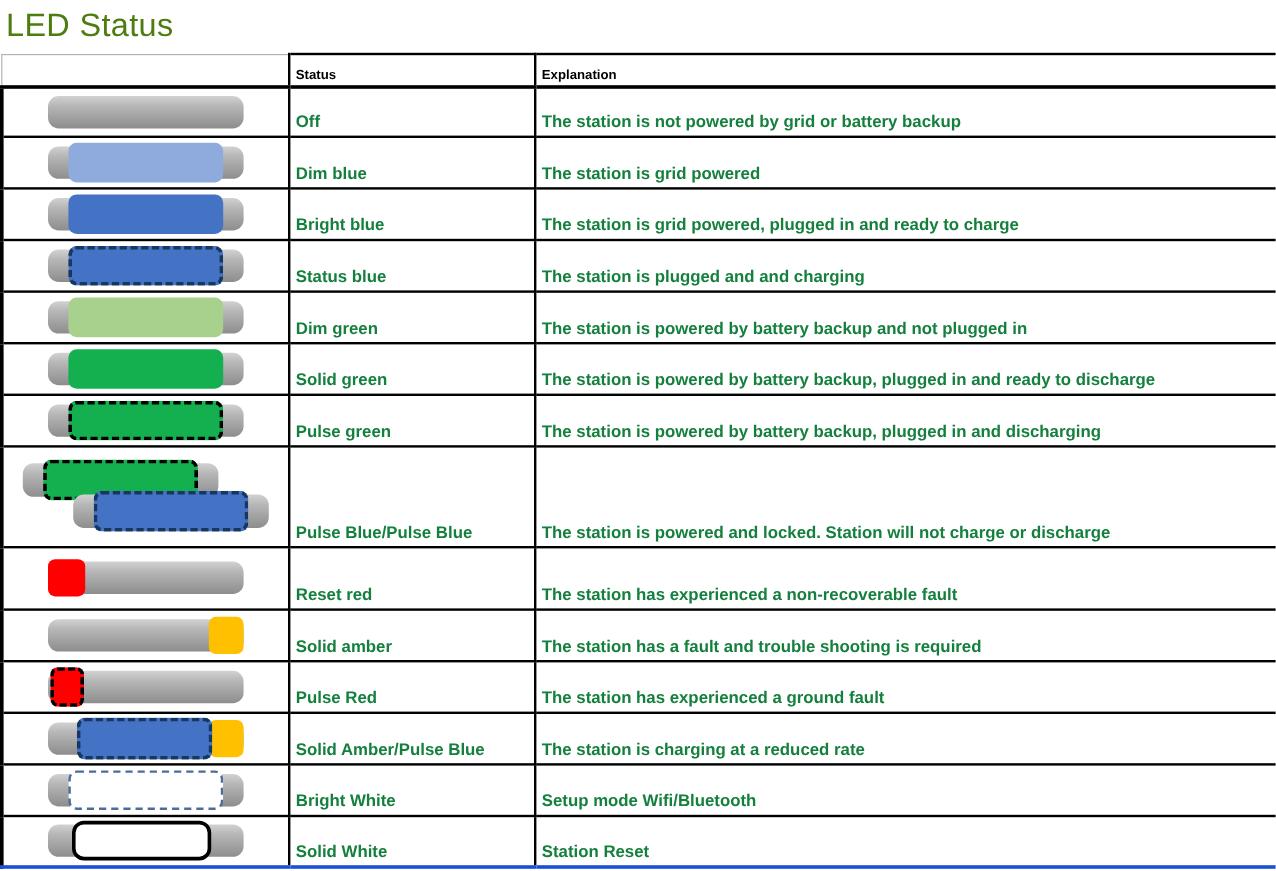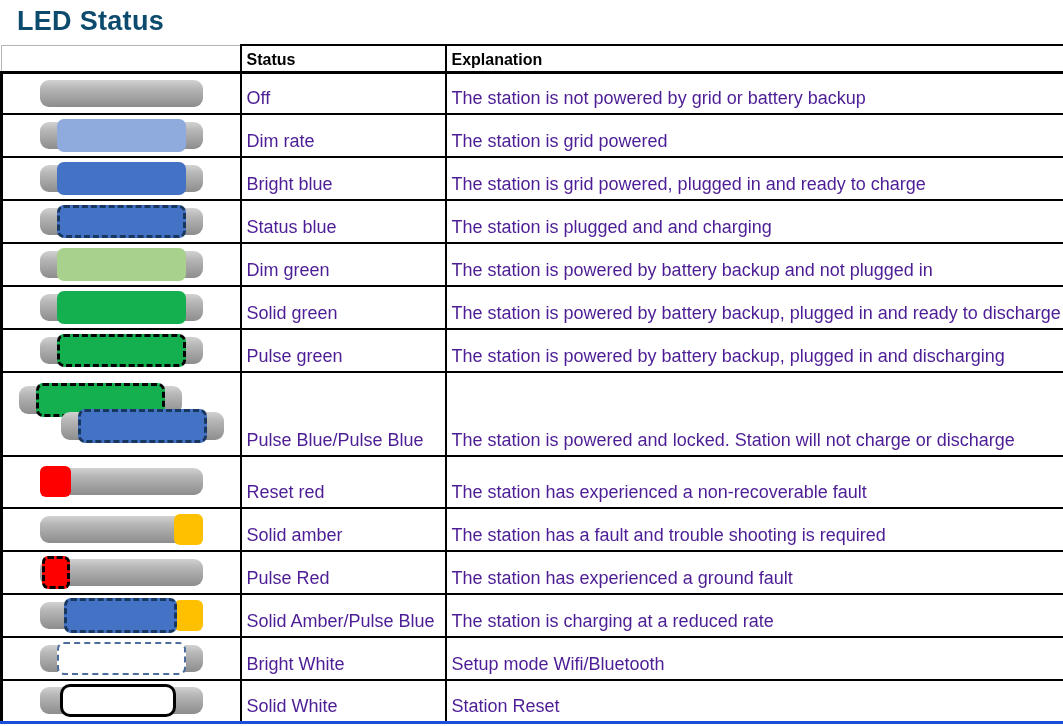--- a/index.html
+++ b/index.html
@@ -5,40 +5,40 @@
   html, body {
     margin: 0; padding: 0;
     width: 1063px; height: 726px;
     overflow: hidden;
     background: #ffffff;
     font-family: "Liberation Sans", sans-serif;
   }
   .page { width: 1063px; height: 726px; }
 
   h1.title {
-    margin: 5px 0 7px 17px;
+    margin: 5px 0 7px 5px;
     font-size: 27px;
-    font-weight: 700;
+    font-weight: 400;
     letter-spacing: 0.3px;
-    color: #0c4a6e;
+    color: #4d7c0f;
     line-height: 32px;
   }
 
   table.led-table {
     border-collapse: collapse;
     table-layout: fixed;
     width: 1078px; 
   }
   col.c1 { width: 239px; }
   col.c2 { width: 205px; }
   col.c3 { width: 634px; }
 
   thead th {
     height: 22px;
-    font-size: 16px;
+    font-size: 11px;
     font-weight: 700;
     color: #000;
     text-align: left;
     vertical-align: bottom;
     padding: 1px 16px 2px 5px;
     border: 2px solid #000;
     border-bottom: 3px solid #000;
   }
   thead th.th-led {
     border-top: 1px solid #b5b5b5;
@@ -50,24 +50,25 @@
   tbody tr:nth-child(8) { height: 84px; }
   tbody tr:nth-child(9) { height: 52px; }
 
   tbody td { border: 2px solid #000; }
   tbody td:first-child { border-left: 3px solid #000; }
   tbody tr:last-child td { border-bottom: 3px solid #1d4ed8; }
 
   td.status-cell, td.exp-cell {
     vertical-align: bottom;
     padding: 2px 4px 4px 5px;
-    font-size: 18px;
-    color: #4c1d95;
+    font-size: 14px;
+    color: #15803d;
     white-space: nowrap;
     overflow: hidden;
+    font-weight: bold;
   }
 
   td.led-cell { vertical-align: middle; }
 
   
   .led { position: relative; width: 163px; height: 27px; margin: 0 auto; }
   .led .bar { position: absolute; left: 0; top: 0; width: 163px; height: 27px; }
   .cap {
     position: absolute; inset: 0;
     border-radius: 9px;
@@ -119,21 +120,21 @@
         </tr>
         <tr>
           <td class="led-cell">
             <div class="led">
               <div class="bar bar-0">
                 <div class="cap"></div>
                 <div class="ov pos-center" style="background: rgb(143, 170, 220);"></div>
               </div>
             </div>
           </td>
-          <td class="status-cell">Dim rate</td>
+          <td class="status-cell">Dim blue</td>
           <td class="exp-cell">The station is grid powered</td>
         </tr>
         <tr>
           <td class="led-cell">
             <div class="led">
               <div class="bar bar-0">
                 <div class="cap"></div>
                 <div class="ov pos-center" style="background: rgb(68, 114, 196);"></div>
               </div>
             </div>

